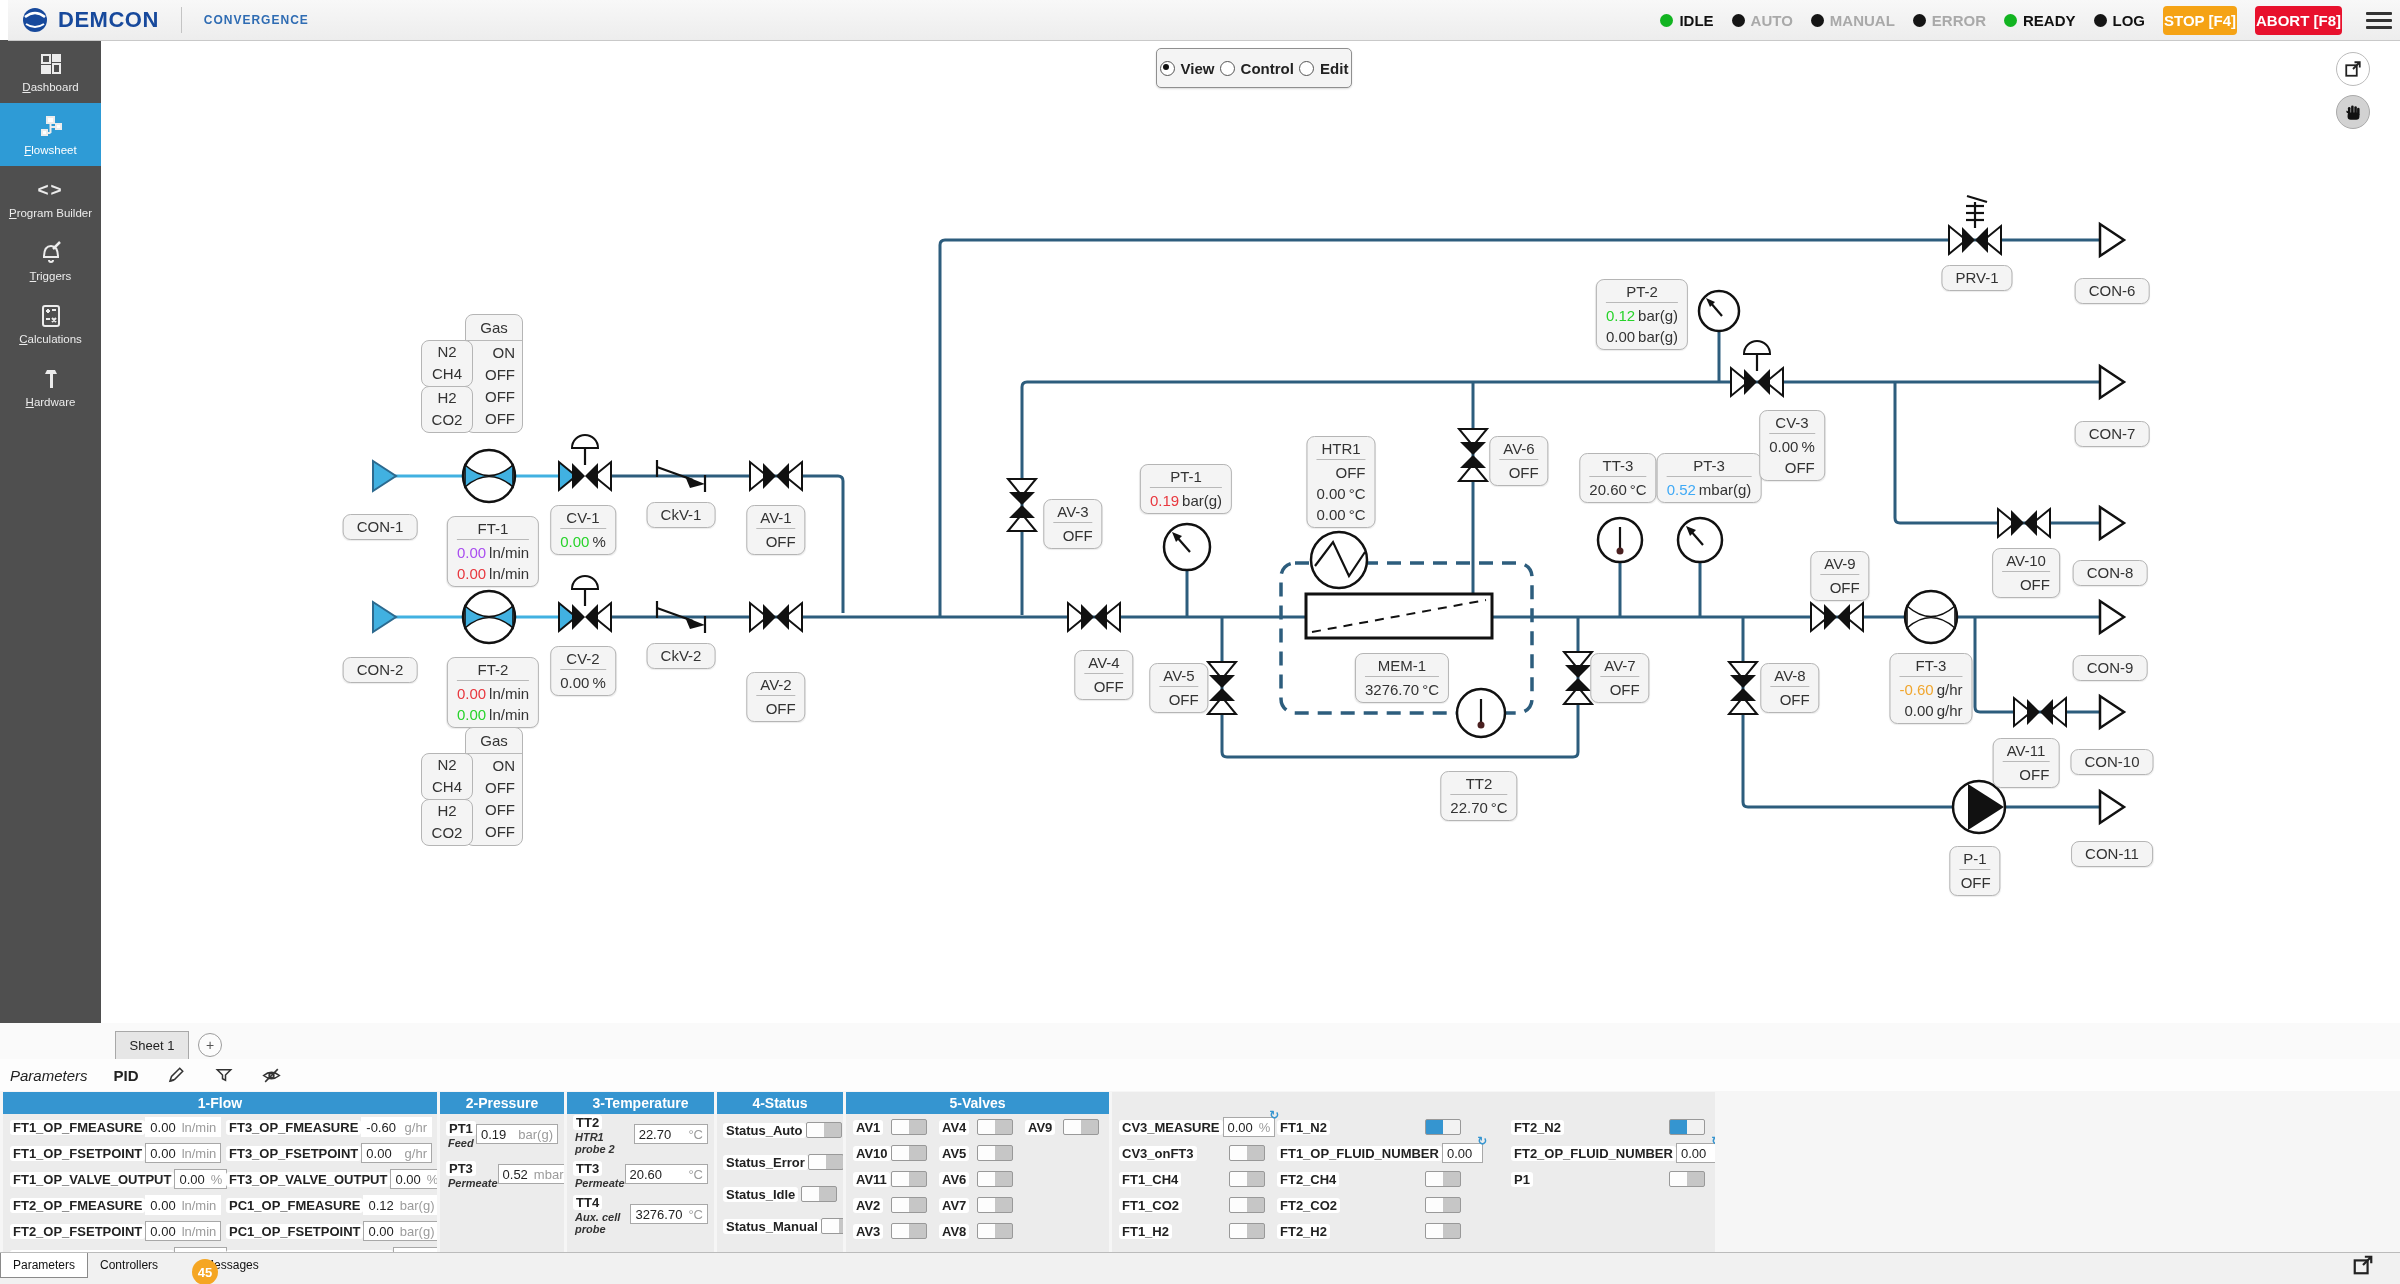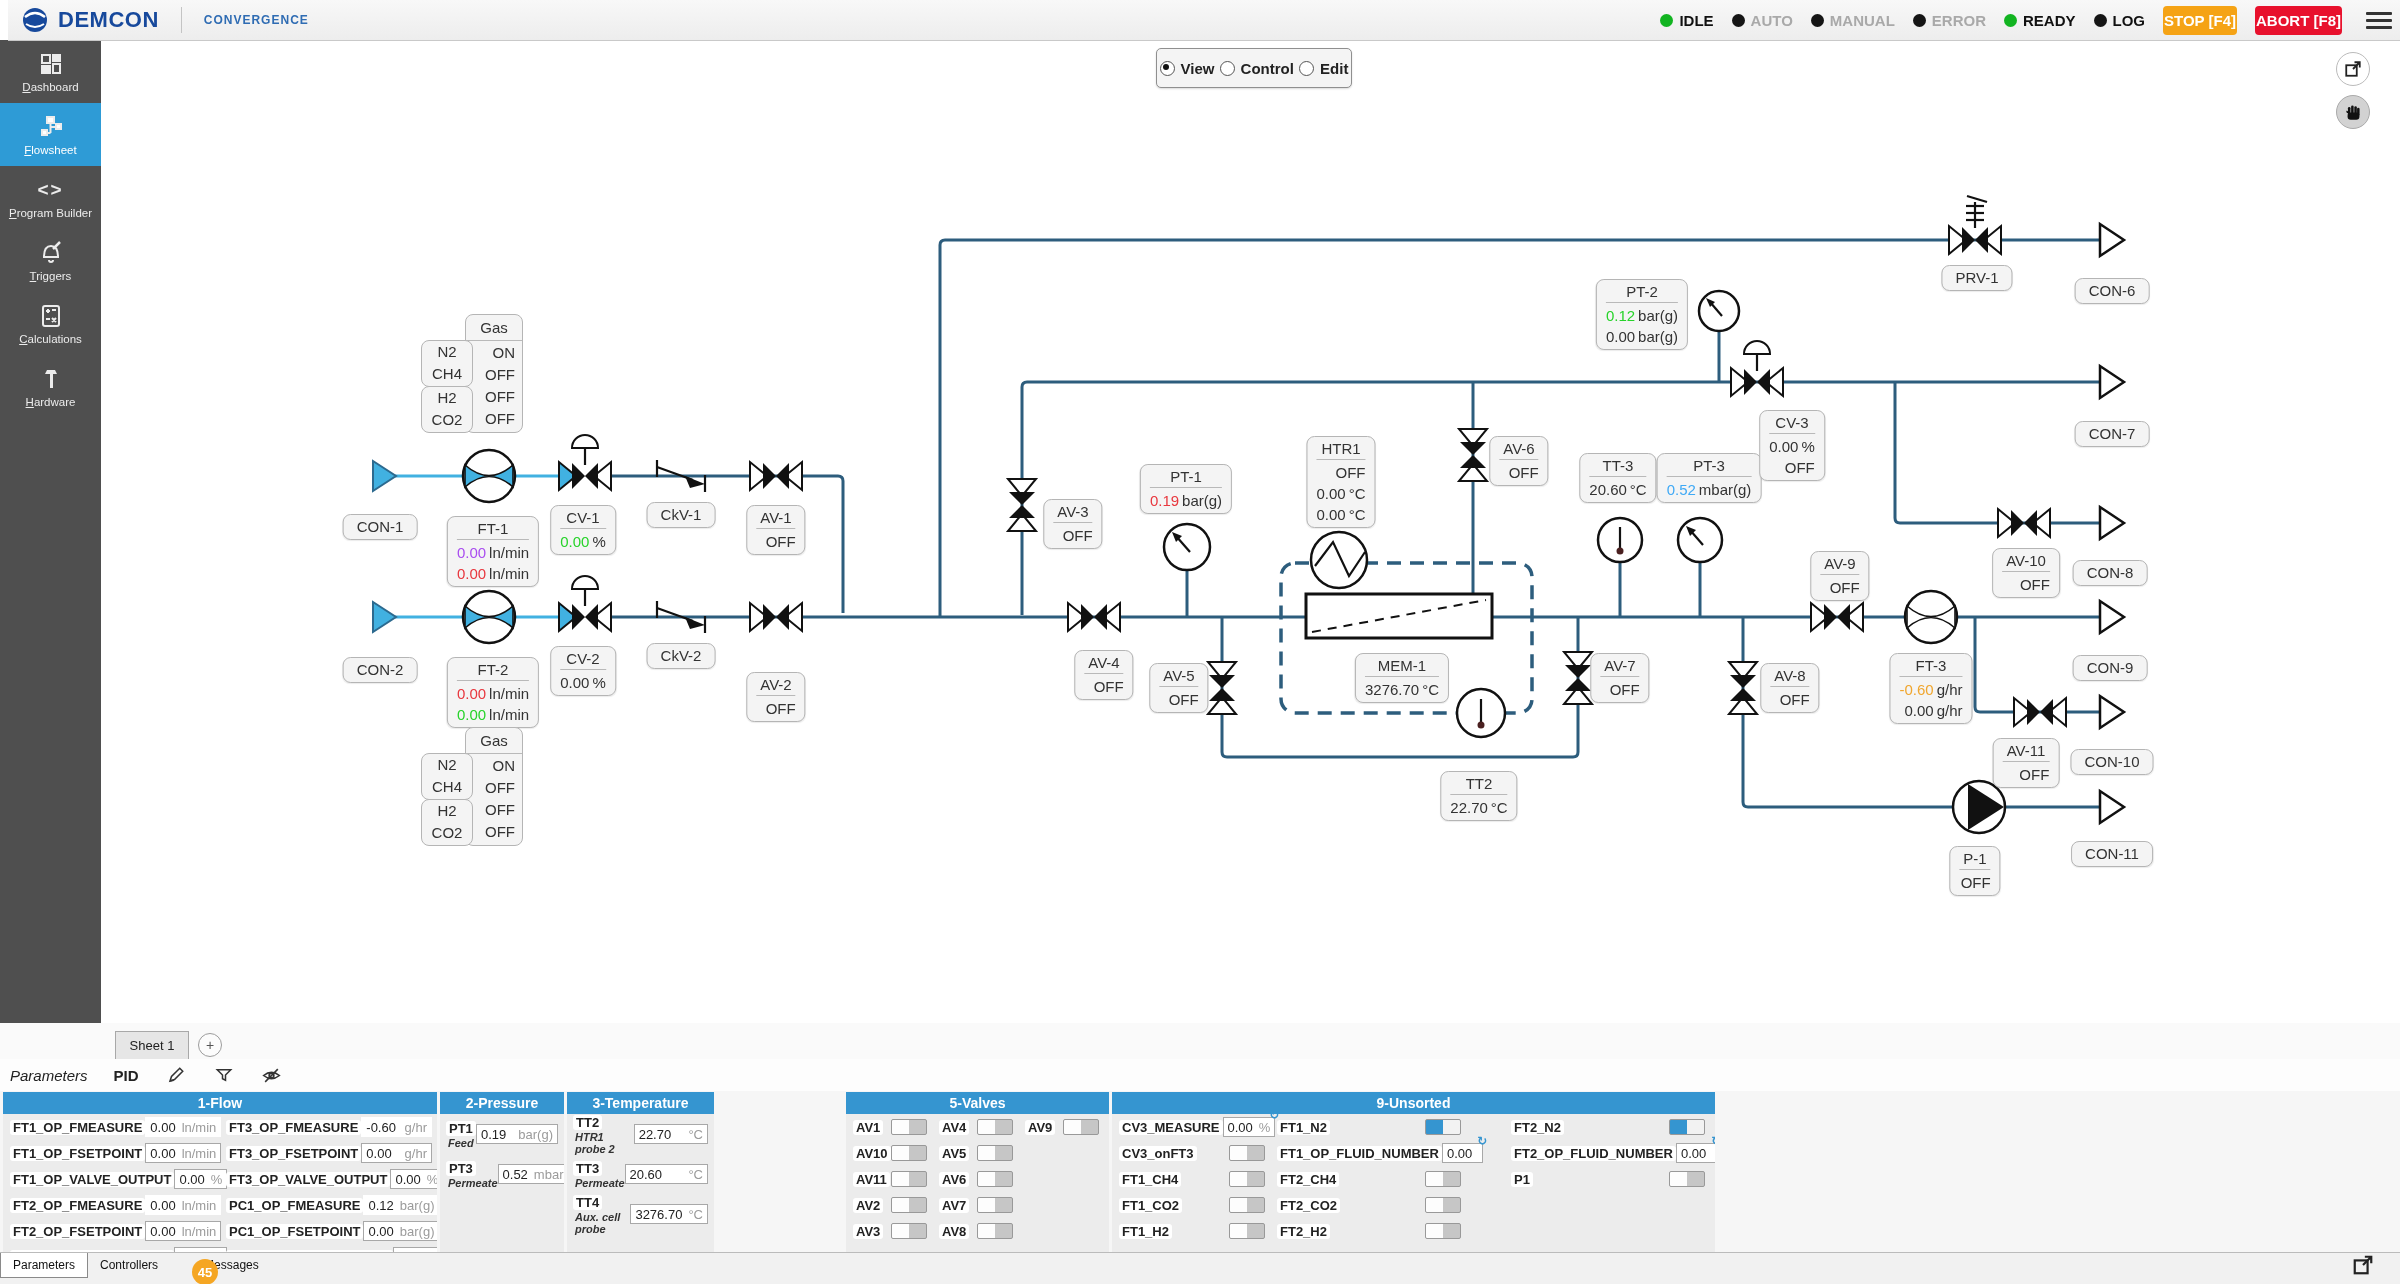--- a/index.html
+++ b/index.html
@@ -953,20 +953,45 @@
           <span><span class="plabel c-black">TT4</span>
             <span class="ksub">Aux. cell probe</span></span>
           <span class="pbox" style="width:88px">
             <span>3276.70</span>
             <span class="punit">°C</span>
           </span>
         </div>
       </div>
   </div>
 
+  <div class="psec" style="left:717px;width:126px">
+    <div class="psec-head">4-Status</div>
+    <div class="pcol" style="left:3px;width:120px">
+
+        <div class="prow" style="height:32px">
+          <span class="plabel">Status_Auto</span>
+          <span class="toggle"></span>
+        </div>
+
+        <div class="prow" style="height:32px">
+          <span class="plabel">Status_Error</span>
+          <span class="toggle"></span>
+        </div>
+
+        <div class="prow" style="height:32px">
+          <span class="plabel">Status_Idle</span>
+          <span class="toggle"></span>
+        </div>
+
+        <div class="prow" style="height:32px">
+          <span class="plabel">Status_Manual</span>
+          <span class="toggle"></span>
+        </div>
+      </div>
+  </div>
 
   <div class="psec" style="left:846px;width:263px">
     <div class="psec-head">5-Valves</div>
     <div class="pcol" style="left:4px;width:80px">
 
         <div class="prow">
           <span class="plabel">AV1</span>
           <span class="toggle"></span>
         </div>
 
@@ -1020,21 +1045,20 @@
     <div class="pcol" style="left:176px;width:80px">
 
         <div class="prow">
           <span class="plabel">AV9</span>
           <span class="toggle"></span>
         </div>
       </div>
   </div>
 
   <div class="psec" style="left:1112px;width:603px">
-    <div class="psec-head">9-Unsorted</div>
     <div class="pcol" style="left:4px;width:152px">
 
         <div class="prow">
           <span class="plabel">CV3_MEASURE</span>
           <span class="pbox" style="width:86px">
             <span>0.00</span>
             <span class="punit">%</span>
             <span class="refresh">↻</span>
           </span>
 

